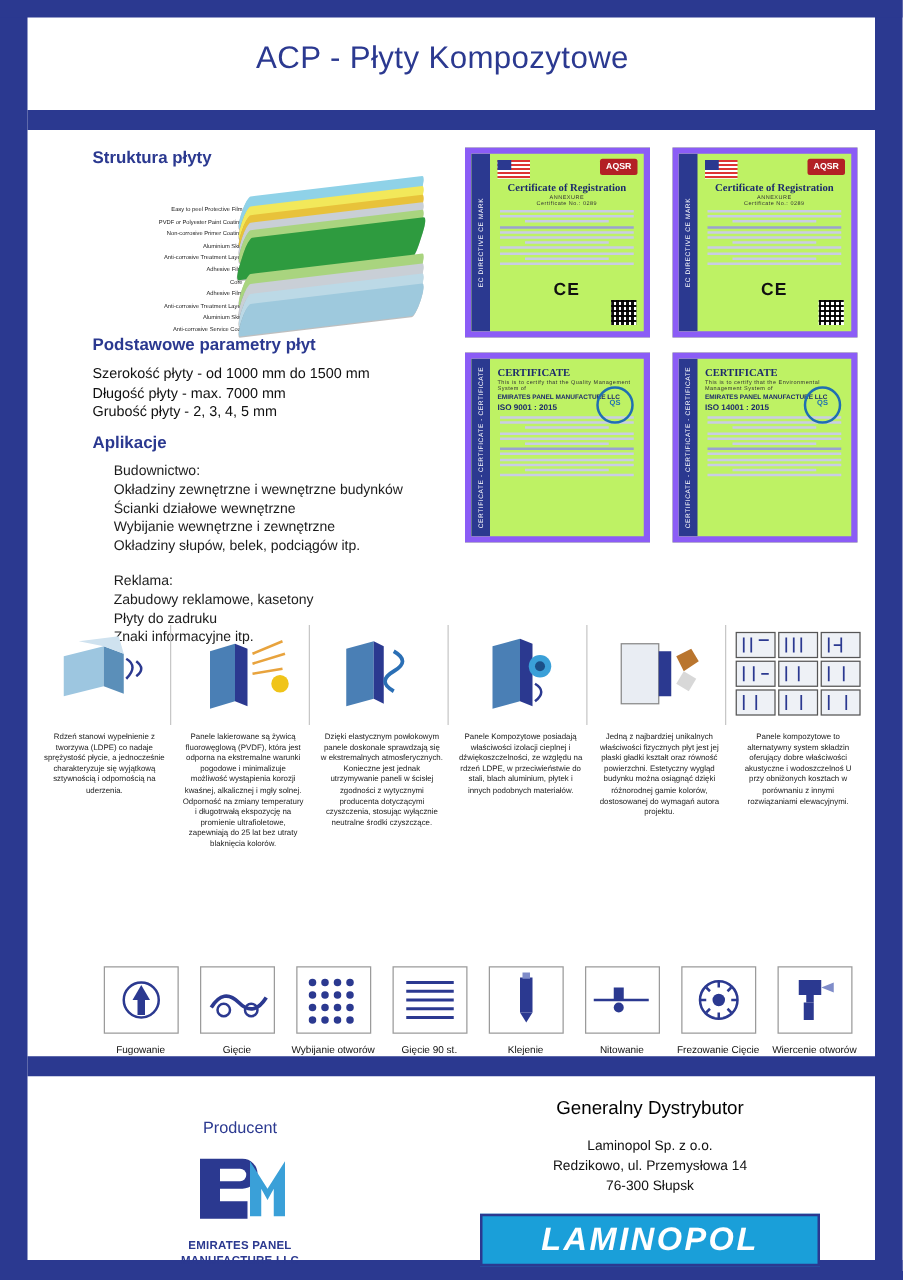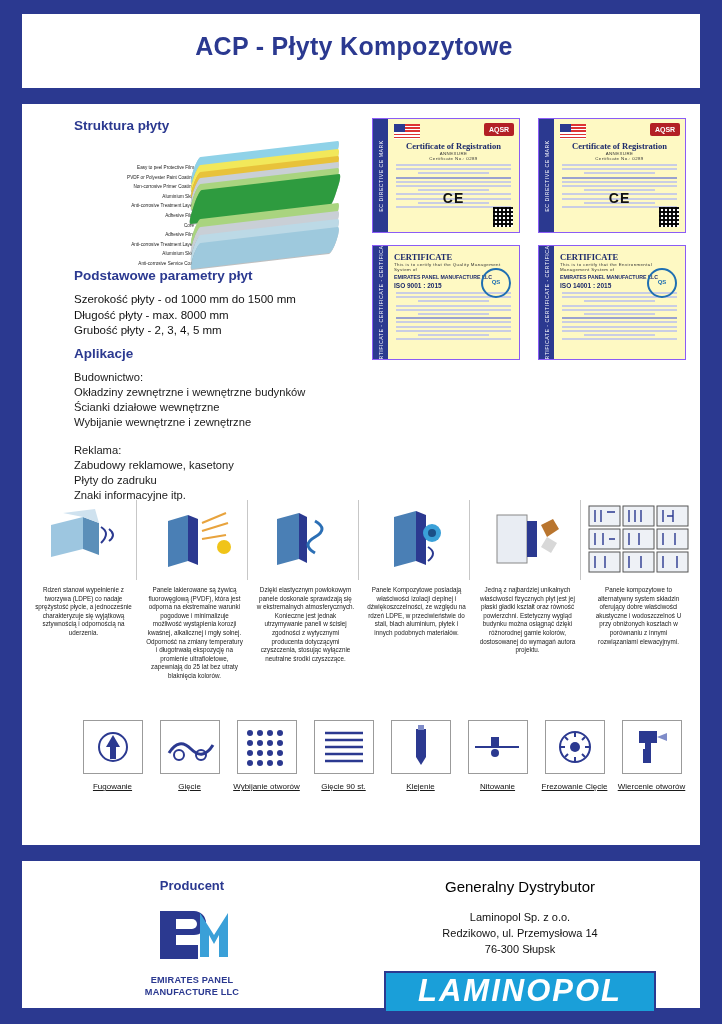--- a/index.html
+++ b/index.html
@@ -44,21 +44,21 @@
     background: #2b3990;
   }
 
   .title {
     position: absolute;
     left: 22px;
     top: 32px;
     width: 664px;
     text-align: center;
     font-size: 25px;
-    font-weight: bold;
+    font-weight: normal;
     color: #2b3990;
     letter-spacing: 0.3px;
   }
   .band-top {
     position: absolute;
     left: 22px;
     top: 88px;
     width: 678px;
     height: 16px;
     background: #2b3990;
@@ -134,40 +134,41 @@
   .sec-aplik {
     position: absolute;
     left: 74px;
     top: 346px;
     width: 310px;
   }
   .aplik-block {
     margin-top: 9px;
     font-size: 11.2px;
     line-height: 15px;
+    margin-left: 17px;
   }
   .aplik-block .grp-title { margin-top: 0; }
   .aplik-block .grp2 { margin-top: 13px; }
 
   
   .certs {
     position: absolute;
     left: 372px;
     top: 118px;
     width: 320px;
     display: grid;
     grid-template-columns: 148px 148px;
     grid-gap: 12px 18px;
   }
   .cert {
     position: relative;
     width: 148px;
-    height: 115px;
-    background: #fef9c3;
-    border: 1px solid #8b5cf6;
+    height: 152px;
+    background: #bef264;
+    border: 5px solid #8b5cf6;
     box-sizing: border-box;
     overflow: hidden;
   }
   .cert .side {
     position: absolute;
     left: 0; top: 0;
     width: 15px; height: 100%;
     background: #2b3990;
     color: #fff;
     font-size: 5.2px;
@@ -305,25 +306,24 @@
   
   .sec-obrobka {
     position: absolute;
     left: 80px;
     top: 718px;
     width: 420px;
   }
   .proc-row {
     position: absolute;
     left: 74px;
-    top: 720px;
+    top: 773px;
     width: 616px;
     display: grid;
     grid-template-columns: repeat(8, 1fr);
-    text-decoration: underline;
   }
   .proc .box {
     width: 58px;
     height: 52px;
     border: 1px solid #9b9b9b;
     margin: 0 auto;
     background: #fff;
     position: relative;
     overflow: hidden;
   }
@@ -338,22 +338,23 @@
   
   .producent {
     position: absolute;
     left: 52px;
     top: 878px;
     width: 280px;
     text-align: center;
   }
   .producent .h {
     color: #2b3990;
-    font-weight: bold;
+    font-weight: normal;
     font-size: 13px;
+    margin-top: 16px;
   }
   .epm-logo {
     margin: 14px auto 0 auto;
     width: 92px;
     height: 56px;
     position: relative;
   }
   .epm-name {
     margin-top: 12px;
     font-size: 9.2px;
@@ -380,21 +381,21 @@
     line-height: 16px;
     color: #111;
   }
   .lam-logo {
     margin: 14px auto 0 auto;
     width: 268px;
     height: 38px;
     background: #1a9fd9;
     border: 2px solid #2b3990;
     color: #fff;
-    font-size: 31px;
+    font-size: 26px;
     font-weight: bold;
     letter-spacing: 2px;
     line-height: 36px;
     text-align: center;
     font-style: italic;
   }
 </style>
 </head>
 <body>
 
@@ -436,32 +437,33 @@
         <div class="sheet" style="top:78px;background:#bcd9e6;"></div>
         <div class="sheet" style="top:86px;background:#9ec9dd;"></div>
       </div>
     </div>
   </div>
 
   <div class="sec-param">
     <div class="h-blue">Podstawowe parametry płyt</div>
     <div class="param-list">
       <div>Szerokość płyty - od 1000 mm do 1500 mm</div>
-      <div>Długość płyty - max. 8000 mm</div>
+      <div>Długość płyty - max. 7000 mm</div>
       <div>Grubość płyty - 2, 3, 4, 5 mm</div>
     </div>
   </div>
 
   <div class="sec-aplik">
     <div class="h-blue">Aplikacje</div>
     <div class="aplik-block">
       <div class="grp-title">Budownictwo:</div>
       <div>Okładziny zewnętrzne i wewnętrzne budynków</div>
       <div>Ścianki działowe wewnętrzne</div>
       <div>Wybijanie wewnętrzne i zewnętrzne</div>
+      <div>Okładziny słupów, belek, podciągów itp.</div>
       <div class="grp2">Reklama:</div>
       <div>Zabudowy reklamowe, kasetony</div>
       <div>Płyty do zadruku</div>
       <div>Znaki informacyjne itp.</div>
     </div>
   </div>
 
   <div class="certs">
 
     <div class="cert">

